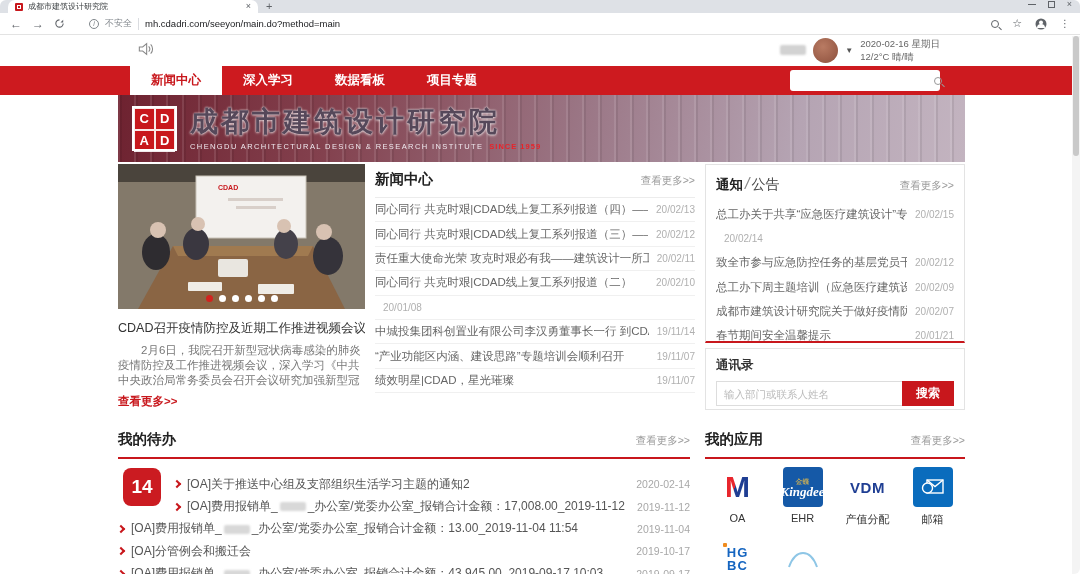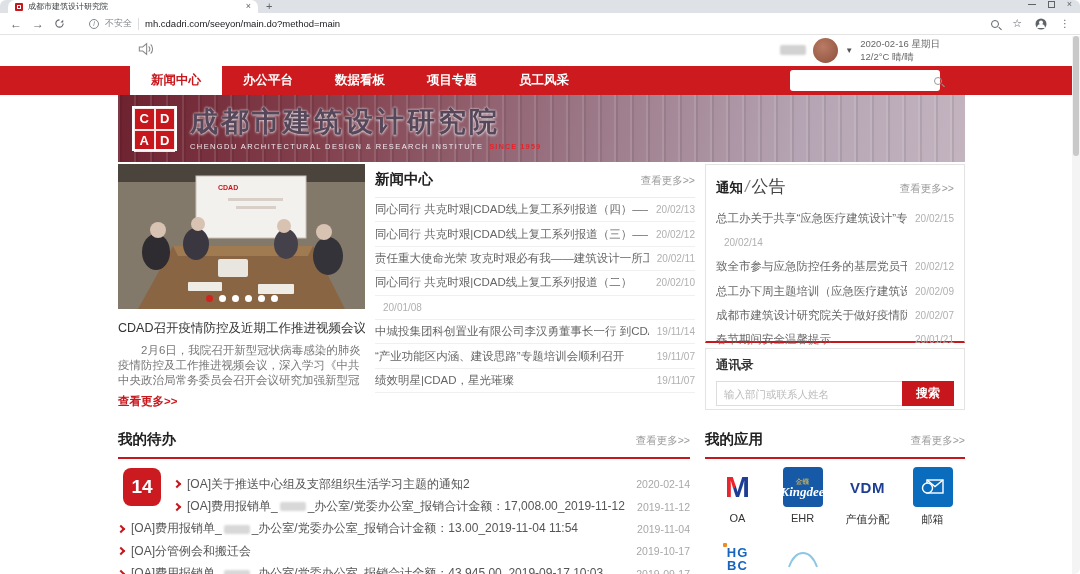--- a/index.html
+++ b/index.html
@@ -82,21 +82,21 @@
   .sec-more { font-size:10.5px; color:#999; cursor:pointer; }
   .news .sec-head { border-bottom:1px solid #ececec; }
   .nlist-row { display:flex; align-items:center; height:24.4px; border-bottom:1px solid #f0f0f0; cursor:pointer; }
   .nlist-title { flex:1; font-size:11.5px; color:#666; white-space:nowrap; overflow:hidden; }
   .nlist-date { flex:none; font-size:10px; color:#b0b0b0; margin-left:8px; }
 
   
   .notices { position:absolute; top:129px; left:705px; width:260px; height:179px; border:1px solid #e3e3e3; border-bottom:2px solid #c8171c; padding:4px 10px 0 10px; }
   .notice-title-main { font-size:13.5px; font-weight:bold; color:#222; }
   .notice-slash { font-size:16px; color:#888; font-style:italic; margin:0 2px; }
-  .notice-title-sub { font-size:17px; color:#444; }
+  .notice-title-sub { font-size:14px; color:#444; }
   .notices .nlist-row { border-bottom:none; height:24.3px; }
 
   
   .contacts { position:absolute; top:313px; left:705px; width:260px; height:62px; border:1px solid #e3e3e3; padding:8px 10px; }
   .contacts-title { font-size:12.5px; color:#333; font-weight:bold; }
   .contacts-row { margin-top:7px; display:flex; height:25px; }
   .contacts-row input { flex:1; border:1px solid #ddd; border-right:none; outline:none; font-size:10.5px; padding:0 7px; color:#333; }
   .contacts-row input::placeholder { color:#bbb; }
   .search-btn { width:52px; background:#c8171c; color:#fff; font-size:12px; border:none; cursor:pointer; font-weight:bold; }
 
@@ -191,24 +191,23 @@
         <div class="date-block">
           <div>2020-02-16 星期日</div>
           <div>12/2°C 晴/晴</div>
         </div>
       </div>
     </div>
 
     <div class="navbar">
       <div class="nav-items">
           <div class="nav-item active">新闻中心</div>
-          <div class="nav-item">办公平台</div>
+          <div class="nav-item">深入学习</div>
           <div class="nav-item">数据看板</div>
           <div class="nav-item">项目专题</div>
-          <div class="nav-item">员工风采</div>
         </div>
       <div class="nav-search">
         <input type="text" style="">
         <span class="mag"></span>
       </div>
     </div>
 
     <div class="banner">
       <div class="banner-logo">
         <span>C</span>

